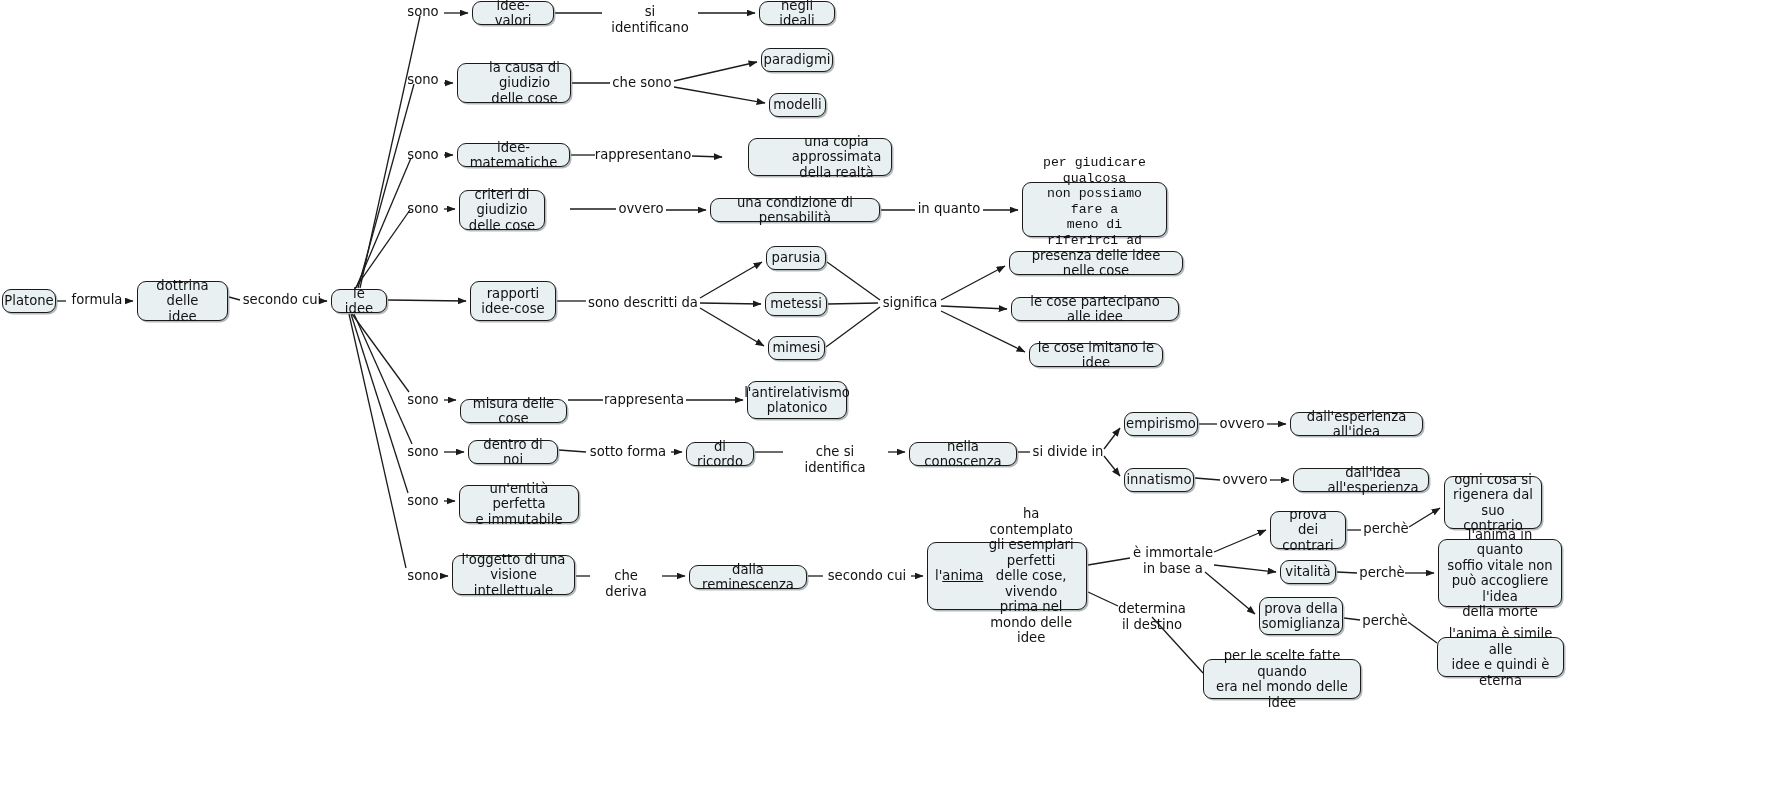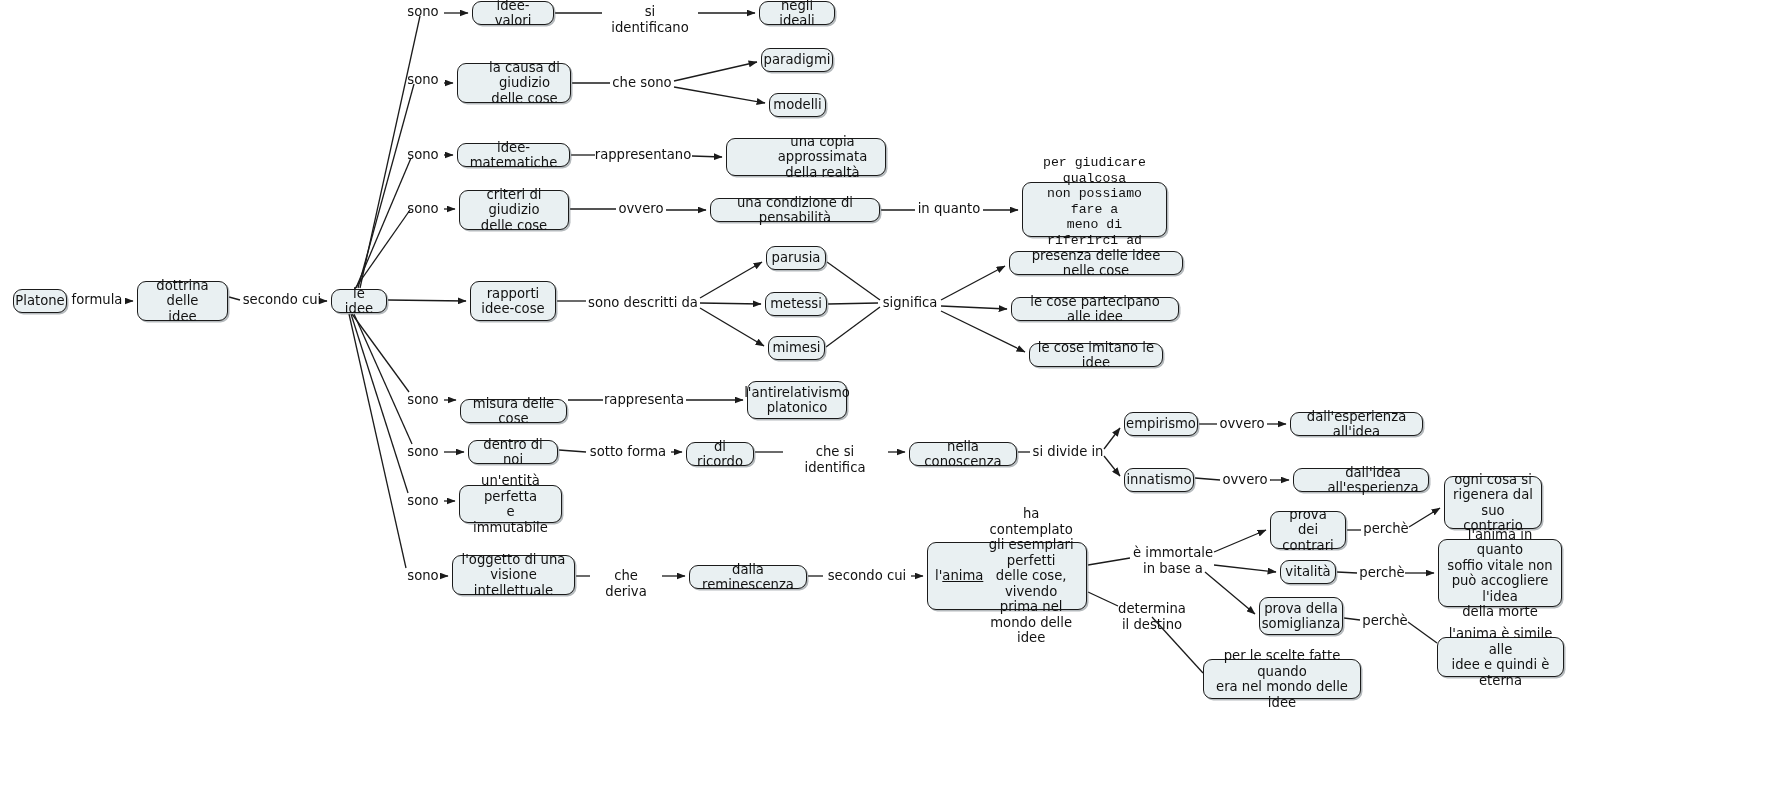--- a/index.html
+++ b/index.html
@@ -111,34 +111,34 @@
         <path d="M 1347,530 L 1361,530" fill="none" stroke="#1b1b1b" stroke-width="1.3"></path>
         <path d="M 1409,527 L 1440,508" fill="none" stroke="#1b1b1b" stroke-width="1.3" marker-end="url(#arrow)"></path>
         <path d="M 1337,572 L 1357,573" fill="none" stroke="#1b1b1b" stroke-width="1.3"></path>
         <path d="M 1405,573 L 1434,573" fill="none" stroke="#1b1b1b" stroke-width="1.3" marker-end="url(#arrow)"></path>
         <path d="M 1344,618 L 1360,620" fill="none" stroke="#1b1b1b" stroke-width="1.3"></path>
         <path d="M 1408,622 L 1437,643" fill="none" stroke="#1b1b1b" stroke-width="1.3"></path>
         <path d="M 1152,617 L 1203,673" fill="none" stroke="#1b1b1b" stroke-width="1.3"></path>
       </g>
   </svg>
   <div id="nodes">
-      <div class="node" style="left: 2px; top: 289px; width: 54px; height: 24px; margin-left: 11px;">Platone</div>
+      <div class="node" style="left: 2px; top: 289px; width: 54px; height: 24px;">Platone</div>
       <div class="node" style="left: 137px; top: 281px; width: 91px; height: 40px;">dottrina delle
 idee</div>
       <div class="node" style="left: 331px; top: 289px; width: 56px; height: 24px;">le idee</div>
       <div class="node" style="left: 472px; top: 1px; width: 82px; height: 24px;">idee-valori</div>
       <div class="node" style="left: 759px; top: 1px; width: 76px; height: 24px;">negli ideali</div>
       <div class="node" style="left: 457px; top: 63px; width: 114px; height: 40px; padding-left: 28px;">la causa di giudizio
 delle cose</div>
       <div class="node" style="left: 761px; top: 48px; width: 72px; height: 24px;">paradigmi</div>
       <div class="node" style="left: 769px; top: 93px; width: 57px; height: 24px;">modelli</div>
       <div class="node" style="left: 457px; top: 143px; width: 113px; height: 24px;">idee-matematiche</div>
-      <div class="node" style="left: 726px; top: 138px; width: 160px; height: 38px; padding-left: 40px;">una copia approssimata
+      <div class="node" style="left: 748px; top: 138px; width: 144px; height: 38px; padding-left: 40px;">una copia approssimata
 della realtà</div>
-      <div class="node" style="left: 459px; top: 190px; width: 110px; height: 40px;">criteri di giudizio
+      <div class="node" style="left: 459px; top: 190px; width: 86px; height: 40px;">criteri di giudizio
 delle cose</div>
       <div class="node" style="left: 710px; top: 198px; width: 170px; height: 24px;">una condizione di pensabilità</div>
       <div class="node" style="left: 1022px; top: 182px; width: 145px; height: 55px; font-family: Liberation Mono, monospace;">per giudicare qualcosa
 non possiamo fare a
 meno di riferirci ad esse</div>
       <div class="node" style="left: 470px; top: 281px; width: 86px; height: 40px;">rapporti
 idee-cose</div>
       <div class="node" style="left: 766px; top: 246px; width: 60px; height: 24px;">parusia</div>
       <div class="node" style="left: 765px; top: 292px; width: 62px; height: 24px;">metessi</div>
       <div class="node" style="left: 768px; top: 336px; width: 57px; height: 24px;">mimesi</div>
@@ -148,21 +148,21 @@
       <div class="node" style="left: 460px; top: 388px; width: 107px; height: 24px; margin-top: 11px;">misura delle cose</div>
       <div class="node" style="left: 747px; top: 381px; width: 100px; height: 38px;">l'antirelativismo
 platonico</div>
       <div class="node" style="left: 468px; top: 440px; width: 90px; height: 24px;">dentro di noi</div>
       <div class="node" style="left: 686px; top: 442px; width: 68px; height: 24px;">di ricordo</div>
       <div class="node" style="left: 909px; top: 442px; width: 108px; height: 24px;">nella conoscenza</div>
       <div class="node" style="left: 1124px; top: 412px; width: 74px; height: 24px;">empirismo</div>
       <div class="node" style="left: 1124px; top: 468px; width: 70px; height: 24px;">innatismo</div>
       <div class="node" style="left: 1290px; top: 412px; width: 133px; height: 24px;">dall'esperienza all'idea</div>
       <div class="node" style="left: 1293px; top: 468px; width: 136px; height: 24px; padding-left: 31px;">dall'idea all'esperienza</div>
-      <div class="node" style="left: 459px; top: 485px; width: 103px; height: 38px;">un'entità perfetta
+      <div class="node" style="left: 459px; top: 485px; width: 120px; height: 38px;">un'entità perfetta
 e immutabile</div>
       <div class="node" style="left: 452px; top: 555px; width: 123px; height: 40px;">l'oggetto di una
 visione intellettuale</div>
       <div class="node" style="left: 689px; top: 565px; width: 118px; height: 24px;">dalla reminescenza</div>
       <div class="node" style="left: 927px; top: 542px; width: 160px; height: 68px;">l'<span class="u">anima</span> ha contemplato
 gli esemplari perfetti
 delle cose, vivendo
 prima nel mondo delle idee</div>
       <div class="node" style="left: 1270px; top: 511px; width: 76px; height: 38px;">prova dei
 contrari</div>

